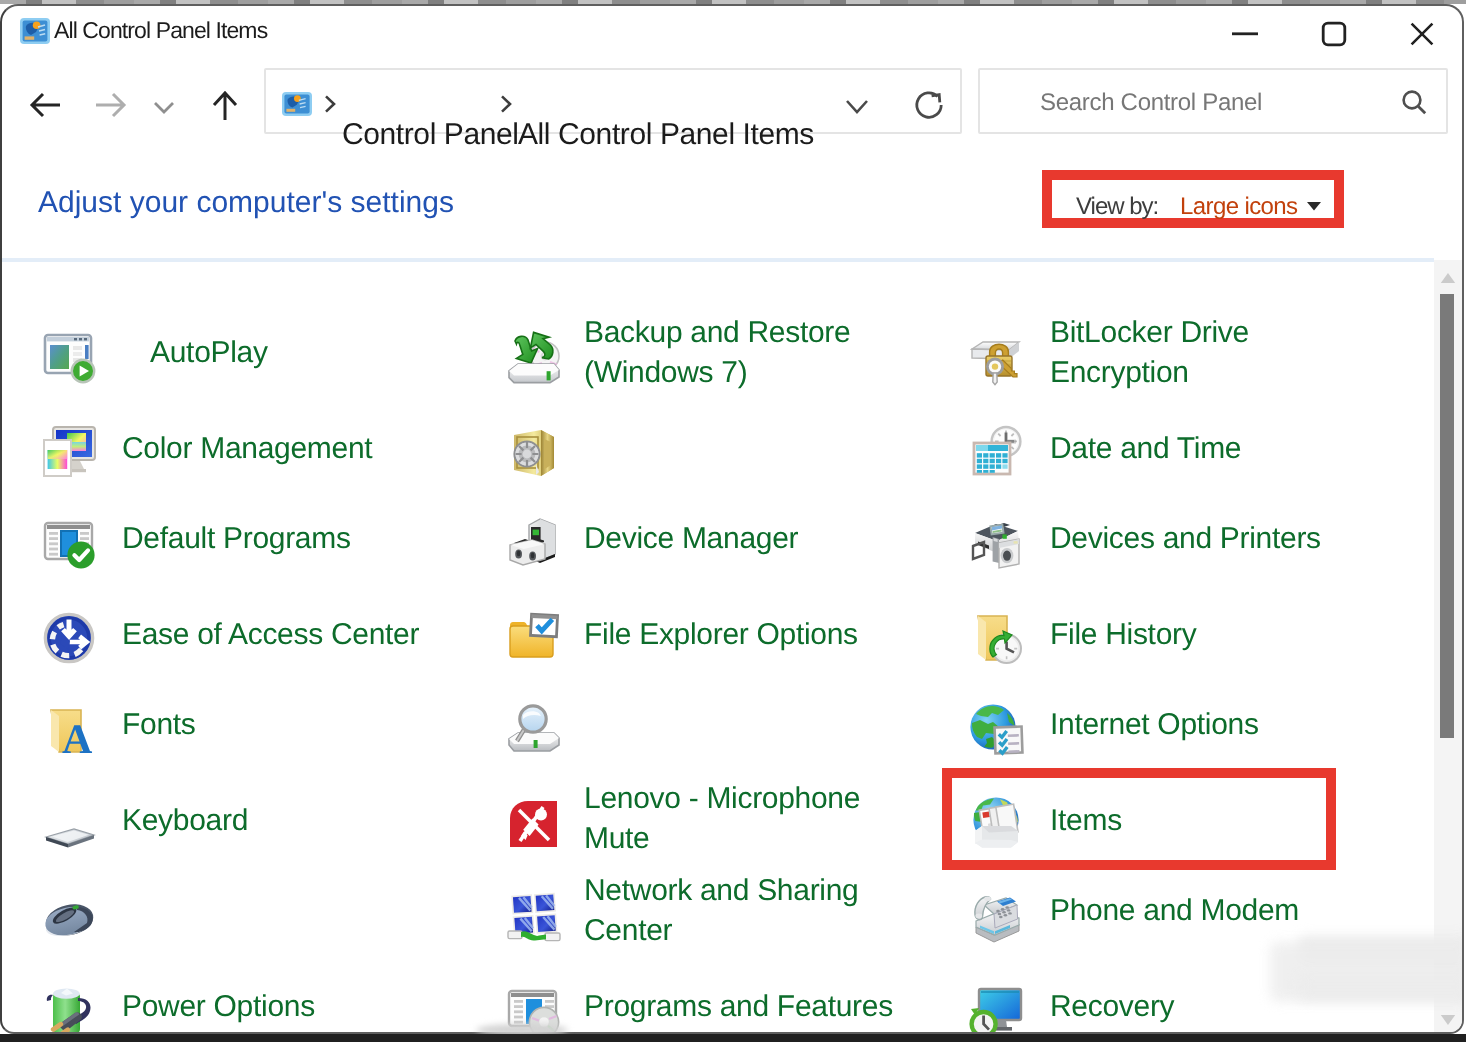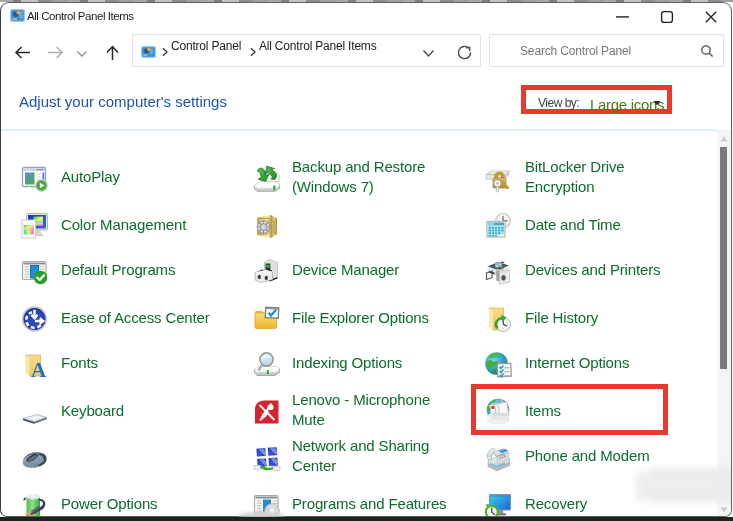--- a/index.html
+++ b/index.html
@@ -4,26 +4,26 @@
 html,body{width:733px;height:521px;overflow:hidden}
 body{font-family:"Liberation Sans",sans-serif;background:#fff;position:relative}
 .abs{position:absolute}
 .topnoise{left:0;top:0;width:733px;height:2px;background:repeating-linear-gradient(90deg,#a9a9a9 0 13px,#808080 13px 21px,#c2c2c2 21px 38px,#8e8e8e 38px 52px,#9e9e9e 52px 67px)}
 .win{left:0;top:2px;width:732px;height:515px;background:#fff;border:1px solid #5f5f5f;border-left-color:#3f3f3f;border-radius:9px 9px 7px 7px;overflow:hidden}
 .botbar{left:0;top:517px;width:733px;height:4px;background:#202020}
 .title{left:26px;top:7px;font-size:11.5px;color:#1c1c1c;letter-spacing:-0.45px}
 svg{display:block}
 .navbtn{top:42px}
 .bar{top:31px;height:33px;background:#fff;border:1px solid #e4e4e4;border-radius:1px}
-.crumbtxt{font-size:12px;color:#1b1b1b;top:36px;letter-spacing:-0.2px}
+.crumbtxt{font-size:15px;color:#1b1b1b;top:56px;letter-spacing:-0.2px}
 .searchtxt{left:519px;top:41px;font-size:12px;color:#777;letter-spacing:-0.15px}
 .heading{left:18px;top:90px;font-size:15px;color:#2152b3}
 .viewbox{left:520px;top:82px;width:151px;height:29px;border:5px solid #e8392e;background:#fff}
 .viewby{left:537px;top:93px;font-size:12px;color:#3d3d3d;letter-spacing:-0.5px}
-.largeicons{left:589px;top:93px;font-size:15px;color:#4d7c0f;letter-spacing:-0.3px}
+.largeicons{left:589px;top:93px;font-size:12px;color:#c2410c;letter-spacing:-0.3px}
 .sep{left:0px;top:126px;width:716px;height:2px;background:#e3edf8}
 .mailbox{left:470px;top:381px;width:197px;height:51px;border:5px solid #e8392e}
 .item{font-size:15px;color:#0d6c2b;width:166px;line-height:20px;letter-spacing:-0.15px}
 .one{line-height:18px}
 .sbtrack{left:716px;top:127px;width:15px;height:387px;background:#f4f4f4}
 .sbthumb{left:3px;top:17px;width:7px;height:222px;background:#7a7a7a}
 .wm{background:#ececec;border-radius:4px;filter:blur(3px)}
 </style></head><body>
 <div class="abs topnoise"></div>
 <div class="abs win">
@@ -132,21 +132,21 @@
       <rect x="21" y="4" width="1.5" height="1.2" fill="#5a6b7d"></rect>
       <rect x="4" y="7.5" width="9.5" height="12" fill="url(#apg)"></rect>
       <rect x="15.5" y="8" width="4.5" height="2" fill="#e8e8e8"></rect>
       <rect x="15.5" y="11" width="4.5" height="2" fill="#ececec"></rect>
       <rect x="15.5" y="14" width="4.5" height="2" fill="#e8e8e8"></rect>
       <rect x="15.5" y="17" width="4.5" height="2" fill="#ececec"></rect>
       <rect x="21.5" y="7.5" width="1.8" height="7" fill="#4a7ec2"></rect>
       <circle cx="20.5" cy="20.5" r="5.6" fill="#3fab33" stroke="#b8c4b8" stroke-width="1.2"></circle>
       <path d="M18.8 17.7 L23.5 20.5 L18.8 23.3 Z" fill="#fff"></path>
     </svg>
- <div class="abs item one" style="left:60px;top:164.5px">AutoPlay</div>
+ <div class="abs item one" style="left:74px;top:164.5px">AutoPlay</div>
  <svg class="abs" style="left:20px;top:208.5px" width="28" height="28" viewBox="0 0 28 28">
       <defs>
         <linearGradient id="cmb" x1="0" y1="0" x2="1" y2="1">
           <stop offset="0" stop-color="#1333c8"></stop>
           <stop offset="1" stop-color="#3a6ae0"></stop>
         </linearGradient>
         <linearGradient id="rb1" x1="0" y1="0" x2="1" y2="0">
           <stop offset="0" stop-color="#3ec6e8"></stop>
           <stop offset="0.5" stop-color="#e6ff66"></stop>
           <stop offset="1" stop-color="#ff47d7"></stop>
@@ -357,21 +357,20 @@
         </linearGradient>
       </defs>
       <path d="M1.5 18.5 L6 15.5 H24 L26.5 18 V21.5 L22 24.5 H4 L1.5 21.5 Z" fill="url(#ixd)" stroke="#9b9ea2" stroke-width="0.8"></path>
       <path d="M1.5 18.5 L6 15.5 H24 L26.5 18 L22 21 H4 Z" fill="#fbfbfb"></path>
       <rect x="13.8" y="19" width="2" height="4" fill="#2ea52e"></rect>
       <path d="M9.5 13 L5.5 19.5" stroke="#8e8e8e" stroke-width="2.2"></path>
       <path d="M9.5 13 L5.5 19.5" stroke="#c9c9c9" stroke-width="1"></path>
       <circle cx="13.5" cy="8.5" r="6.6" fill="url(#ixl)" stroke="#9a9a9a" stroke-width="1.6"></circle>
       <path d="M8.5 6.5 C10 4.5 14 4 16.5 5.5 L17.5 7 C14 6 10.5 6.5 8.5 8.5 Z" fill="#fff" opacity=".85"></path>
     </svg>
- <div class="abs item one" style="left:291px;top:350.5px">Indexing Options</div>
  <svg class="abs" style="left:252px;top:394.5px" width="28" height="28" viewBox="0 0 28 28">
       <path d="M2 11 C2 6 6 2.5 11 2.5 H25.5 V25.5 H2 Z" fill="#d6232e"></path>
       <path d="M6.5 7 L21.5 22" stroke="#fff" stroke-width="1.8"></path>
       <path d="M18.5 5.5 L7 22.5" stroke="#fff" stroke-width="1.8"></path>
       <circle cx="17.5" cy="9.2" r="3" fill="#fff"></circle>
       <path d="M13.2 11.2 L16.3 14.3 L11.8 20 L8.6 16.9 Z" fill="#fff"></path>
       <path d="M9 17.8 L10.8 19.6 L9.8 22 L7.6 19.8 Z" fill="#fff"></path>
     </svg>
  <div class="abs item" style="left:291px;top:386.5px">Lenovo - Microphone<br>Mute</div>
  <svg class="abs" style="left:252px;top:441px" width="28" height="28" viewBox="0 0 28 28">

